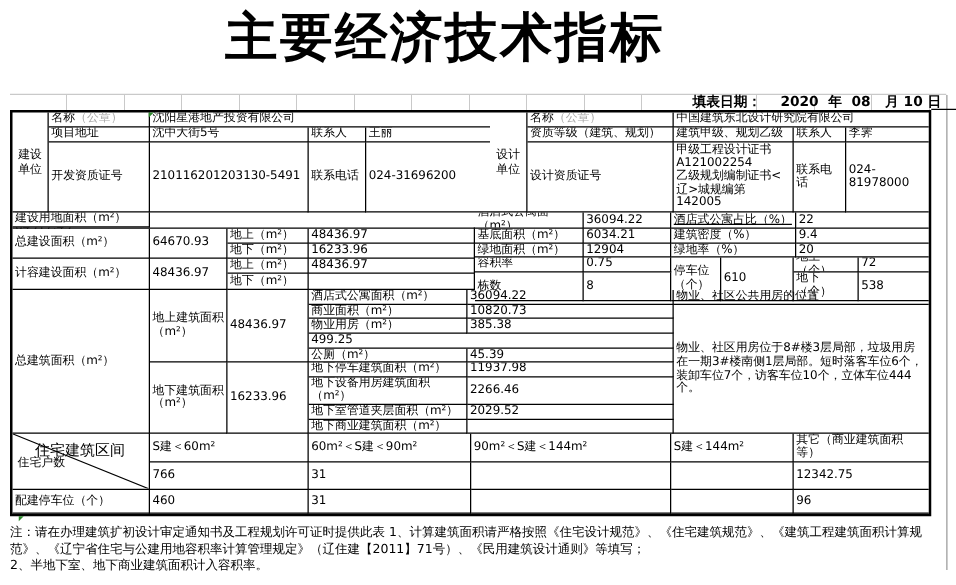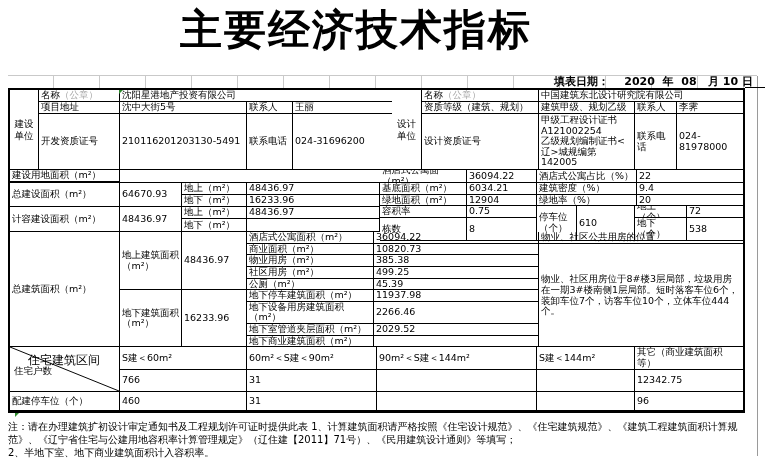--- a/index.html
+++ b/index.html
@@ -133,21 +133,21 @@
               <div class="cell" style="width:65px;">地下（m²）</div>
               <div class="cell grow"></div>
             </div>
           </div>
         </div>
       </div>
       <div class="col grow">
         <div class="row" style="height:13px;justify-content:space-between;">
           <div class="cell" style="width:87px;">酒店式公寓面（m²）</div>
           <div class="cell" style="width:70px;">36094.22</div>
-          <div class="cell" style="width:100px;">酒店式公寓占比（%）</div>
+          <div class="cell" style="width:100px;text-decoration:underline;">酒店式公寓占比（%）</div>
           <div class="cell grow nr">22</div>
         </div>
         <div class="row" style="height:12px;">
           <div class="cell" style="width:87px;">基底面积（m²）</div>
           <div class="cell" style="width:70px;">6034.21</div>
           <div class="cell" style="width:100px;">建筑密度（%）</div>
           <div class="cell grow nr">9.4</div>
         </div>
         <div class="row" style="height:12px;">
           <div class="cell" style="width:87px;">绿地面积（m²）</div>
@@ -196,21 +196,20 @@
                 </div>
               <div class="row grow">
                   <div class="cell" style="width:127px;">商业面积（m²）</div>
                   <div class="cell grow">10820.73</div>
                 </div>
               <div class="row grow">
                   <div class="cell" style="width:127px;">物业用房（m²）</div>
                   <div class="cell grow">385.38</div>
                 </div>
               <div class="row grow">
-                  <div class="cell" style="width:127px;">社区用房（m²）</div>
                   <div class="cell grow">499.25</div>
                 </div>
               <div class="row grow">
                   <div class="cell" style="width:127px;">公厕（m²）</div>
                   <div class="cell grow">45.39</div>
                 </div>
             </div>
           </div>
           <div class="row grow">
             <div class="cell" style="width:62px;">地下建筑面积（m²）</div>

